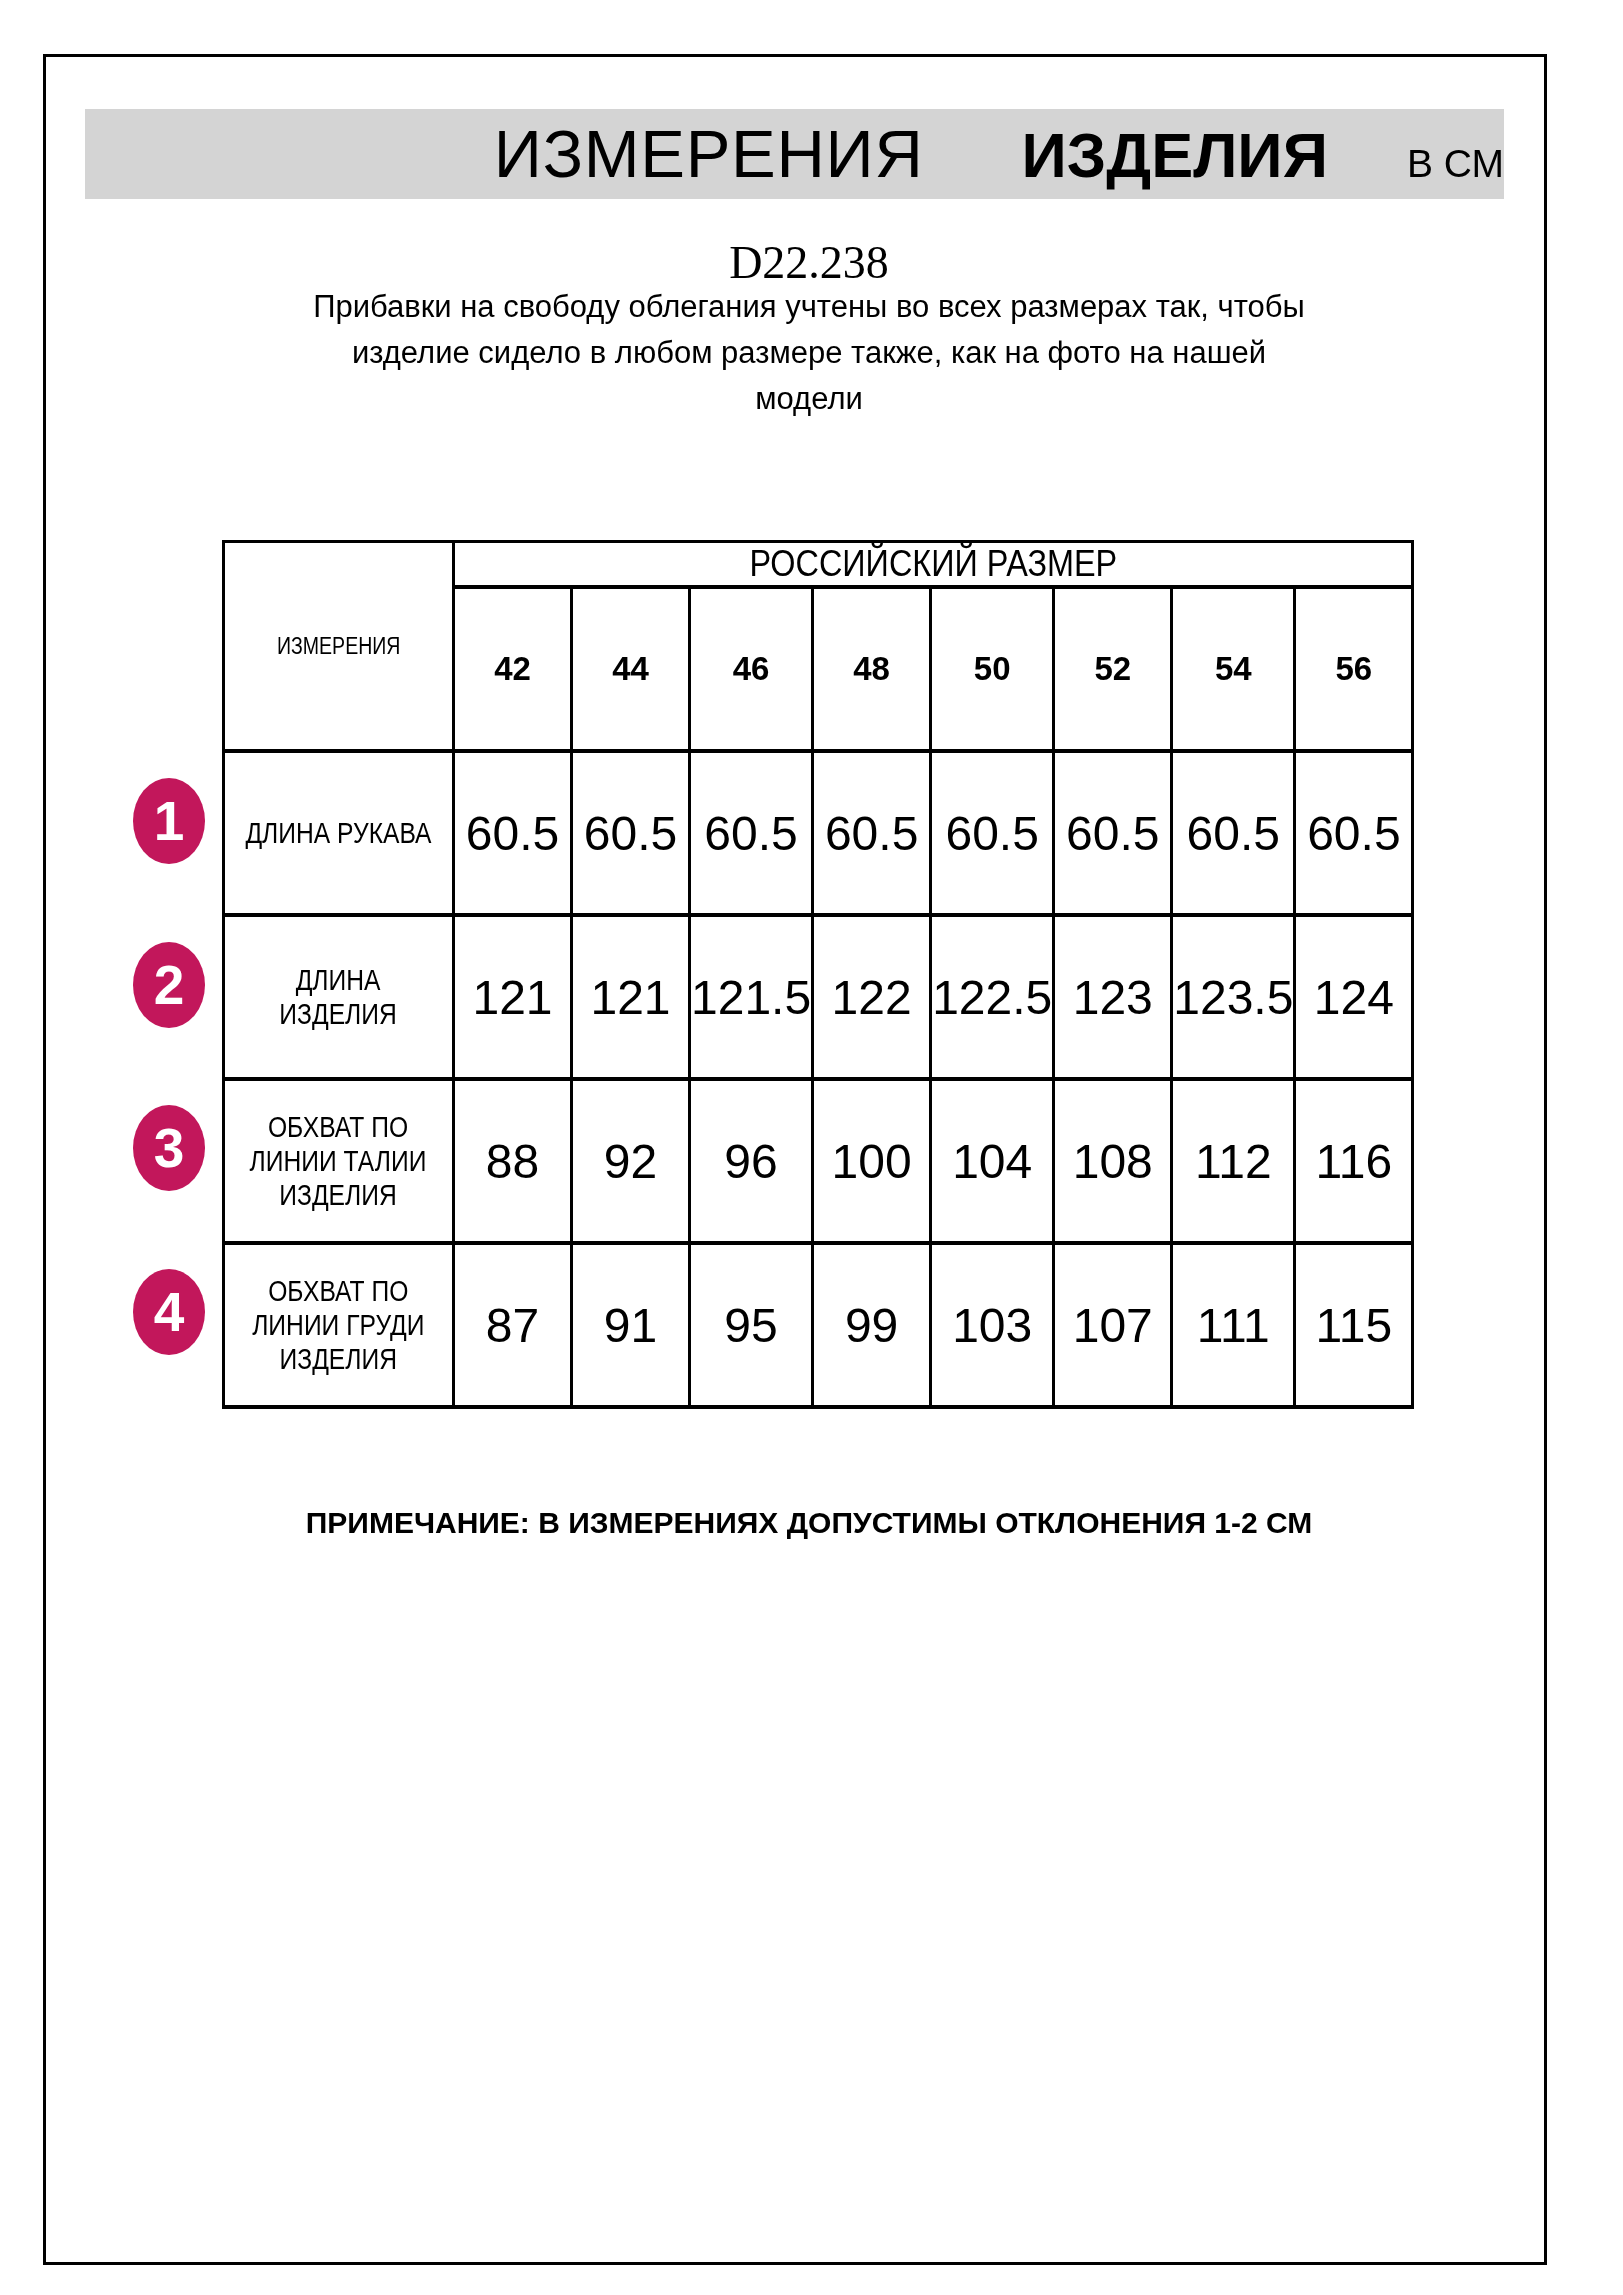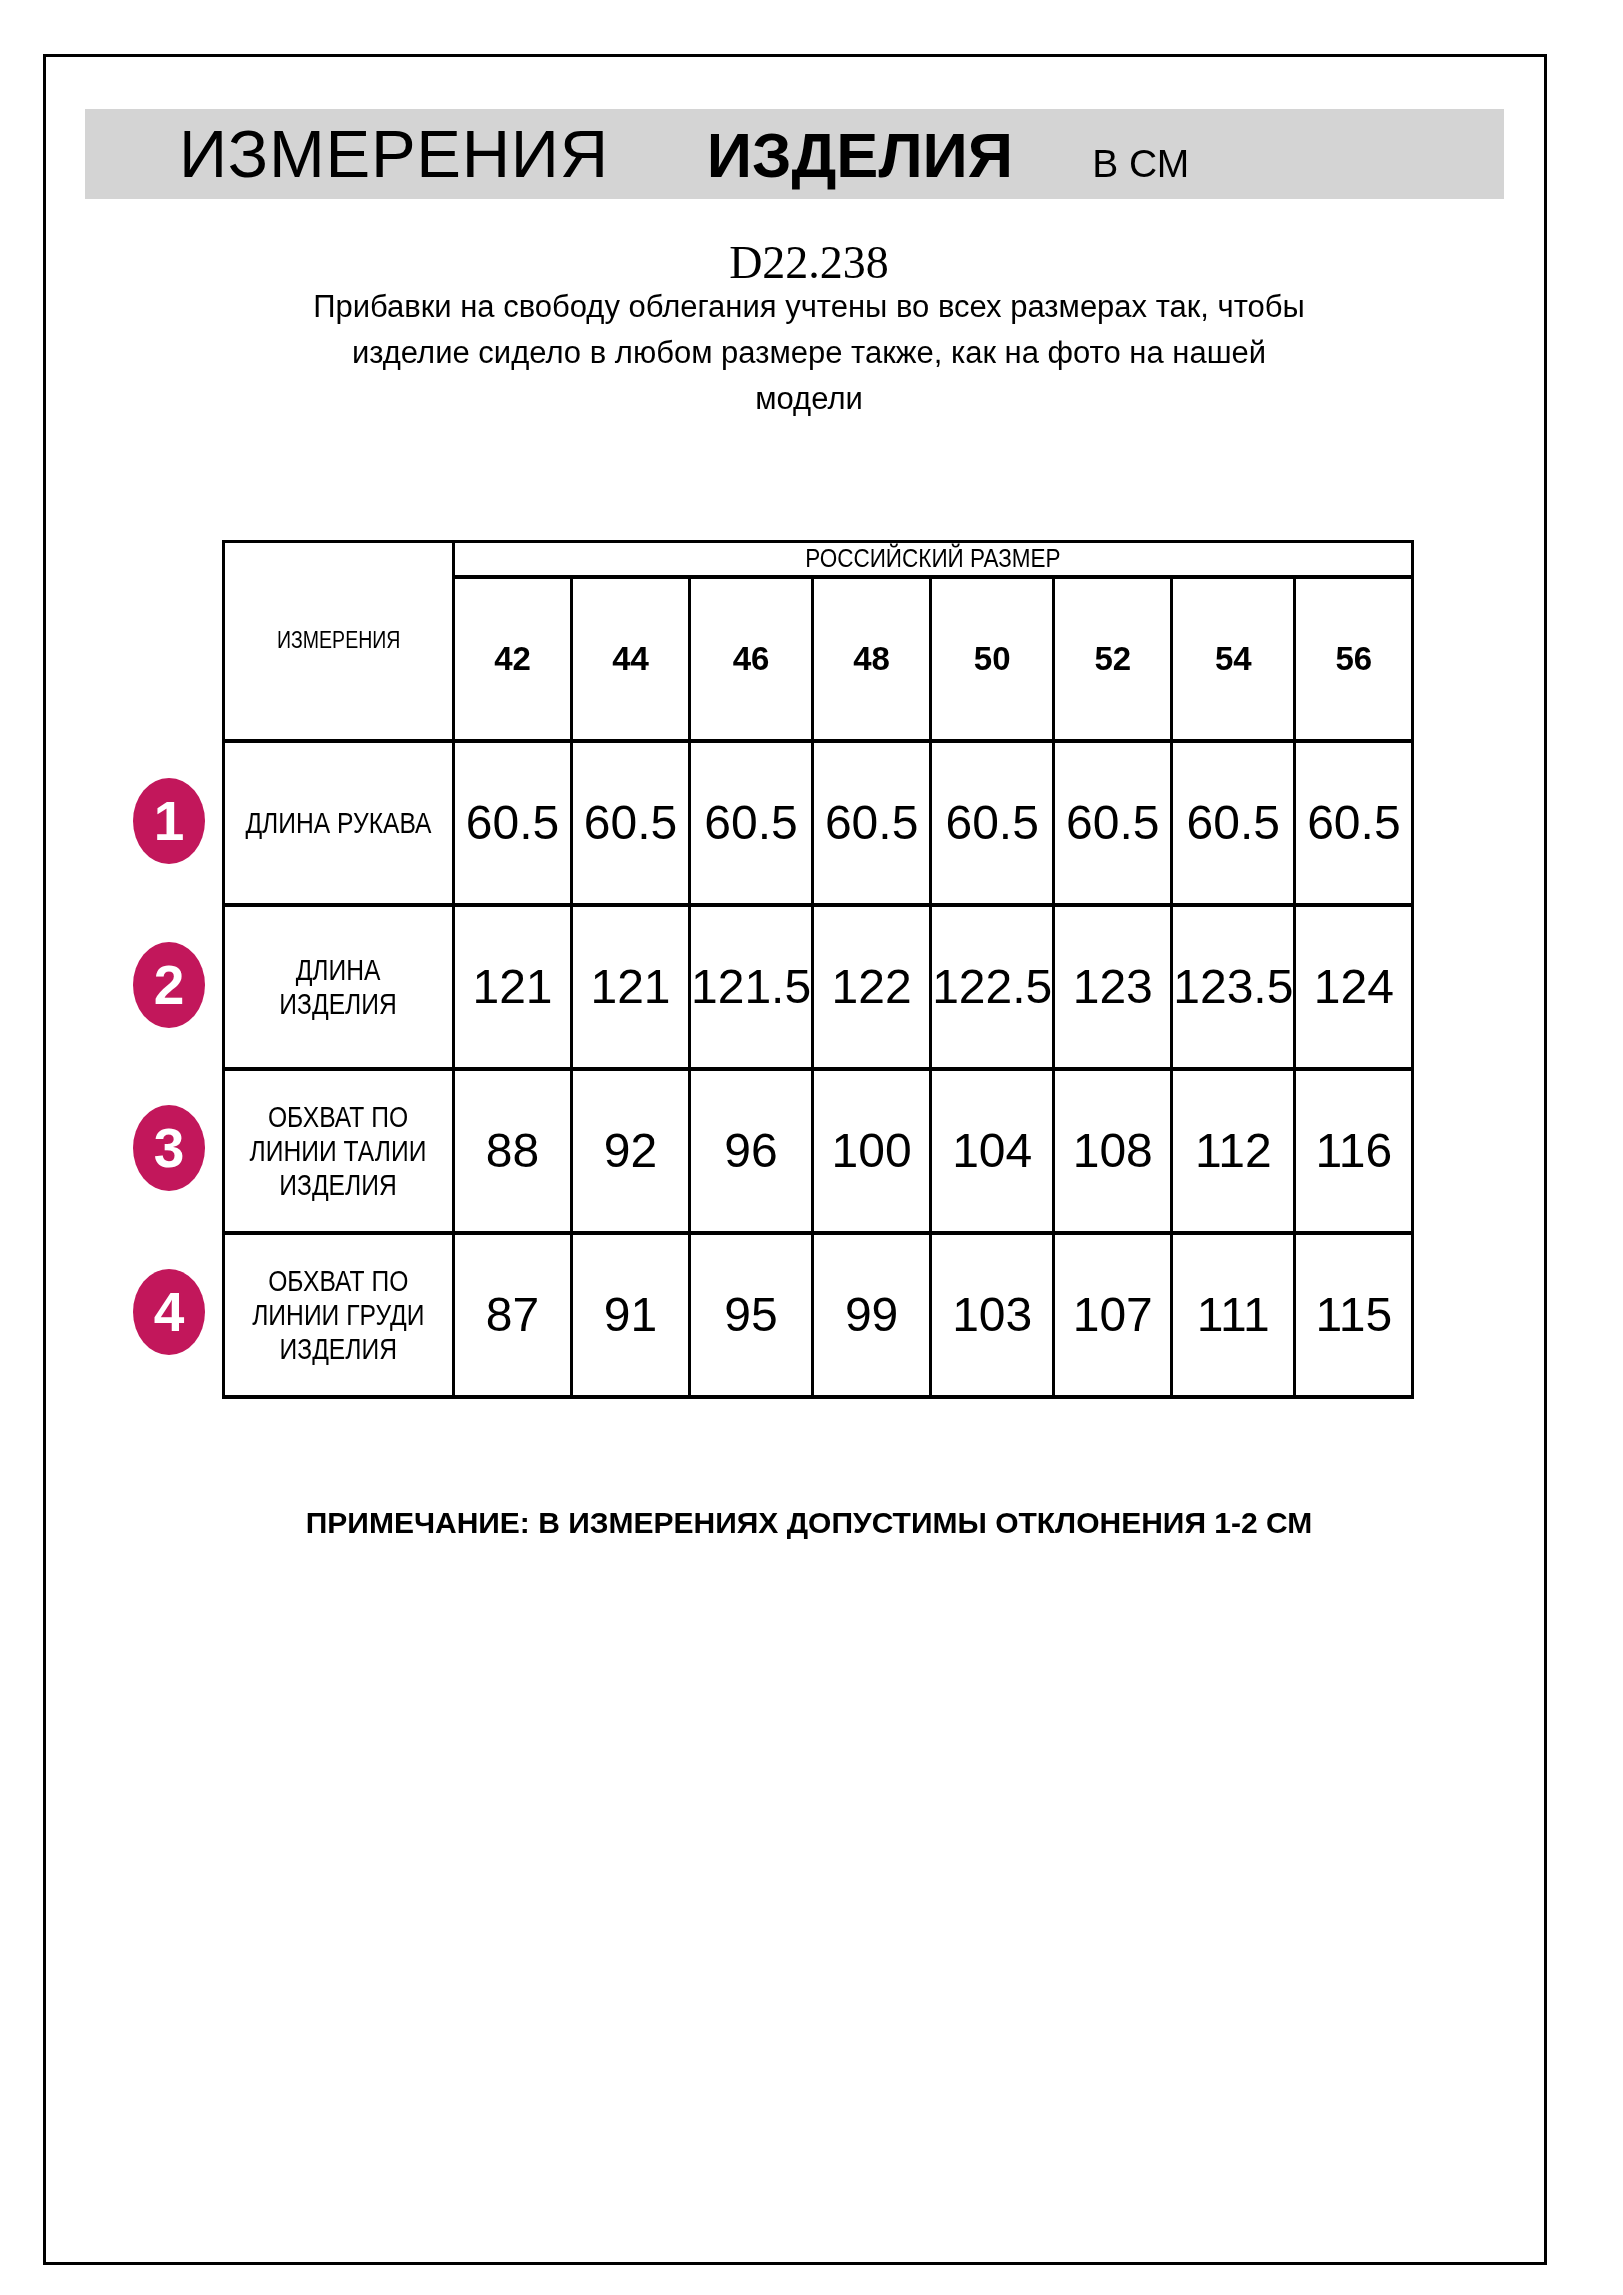--- a/index.html
+++ b/index.html
@@ -9,22 +9,22 @@
     overflow:hidden;
   }
   .frame{
     position:absolute;left:43px;top:54px;width:1504px;height:2211px;
     border:3.3px solid #000;box-sizing:border-box;
   }
   
   .banner{
     position:absolute;left:85px;top:109px;width:1419px;height:90px;
     background:var(--banner-bg,#d4d4d4);
-    text-align:left;line-height:90px;white-space:nowrap;
-    padding-left:94px;box-sizing:border-box;
+    text-align:right;line-height:90px;white-space:nowrap;
+    padding-left:120px;box-sizing:border-box;
   }
   .banner .w1{font-size:67px;font-weight:400;letter-spacing:0.7px;}
   .banner .w2{font-size:63px;font-weight:700;margin-left:98px;letter-spacing:0;}
   .banner .w3{font-size:39px;font-weight:400;margin-left:79px;}
   
   .content-center{position:absolute;left:224px;width:1170px;text-align:center;}
   .doc-title{top:236px;font-size:46px;font-weight:400;font-family:Liberation Serif, serif;}
   .intro{top:284px;font-size:31px;line-height:46px;white-space:pre-line;}
   .note{top:1506px;font-size:30px;font-weight:700;}
   
@@ -37,21 +37,21 @@
   table.size-table col.cs{width:118px;}
   table.size-table td{
     border:3.3px solid #000;text-align:center;vertical-align:middle;
     padding:0;overflow:hidden;
   }
   tr.r-head{height:35px;}
   tr.r-sizes{height:164px;}
   tr.r-data{height:164px;}
   tr.r-sizes td{border-top-width:4.6px;}
   tr.r-data td{border-top-width:4.6px;border-bottom-width:4.6px;}
-  td.size-head{font-size:25px;font-weight:400;}
+  td.size-head{font-size:36px;font-weight:400;}
   td.corner{font-size:23px;font-weight:400;}
   tr.r-sizes td{font-size:33px;font-weight:700;}
   tr.r-data td.val{font-size:48px;font-weight:400;}
   td.row-label{font-size:29px;line-height:34px;}
   .cond{display:inline-block;transform:scaleX(0.85);white-space:pre-line;}
   .cond9{display:inline-block;transform:scaleX(0.9);}
   
   .badge{
     position:absolute;left:133px;width:72px;height:86px;border-radius:50%;
     background:var(--badge,#c2175b);color:#fff;

